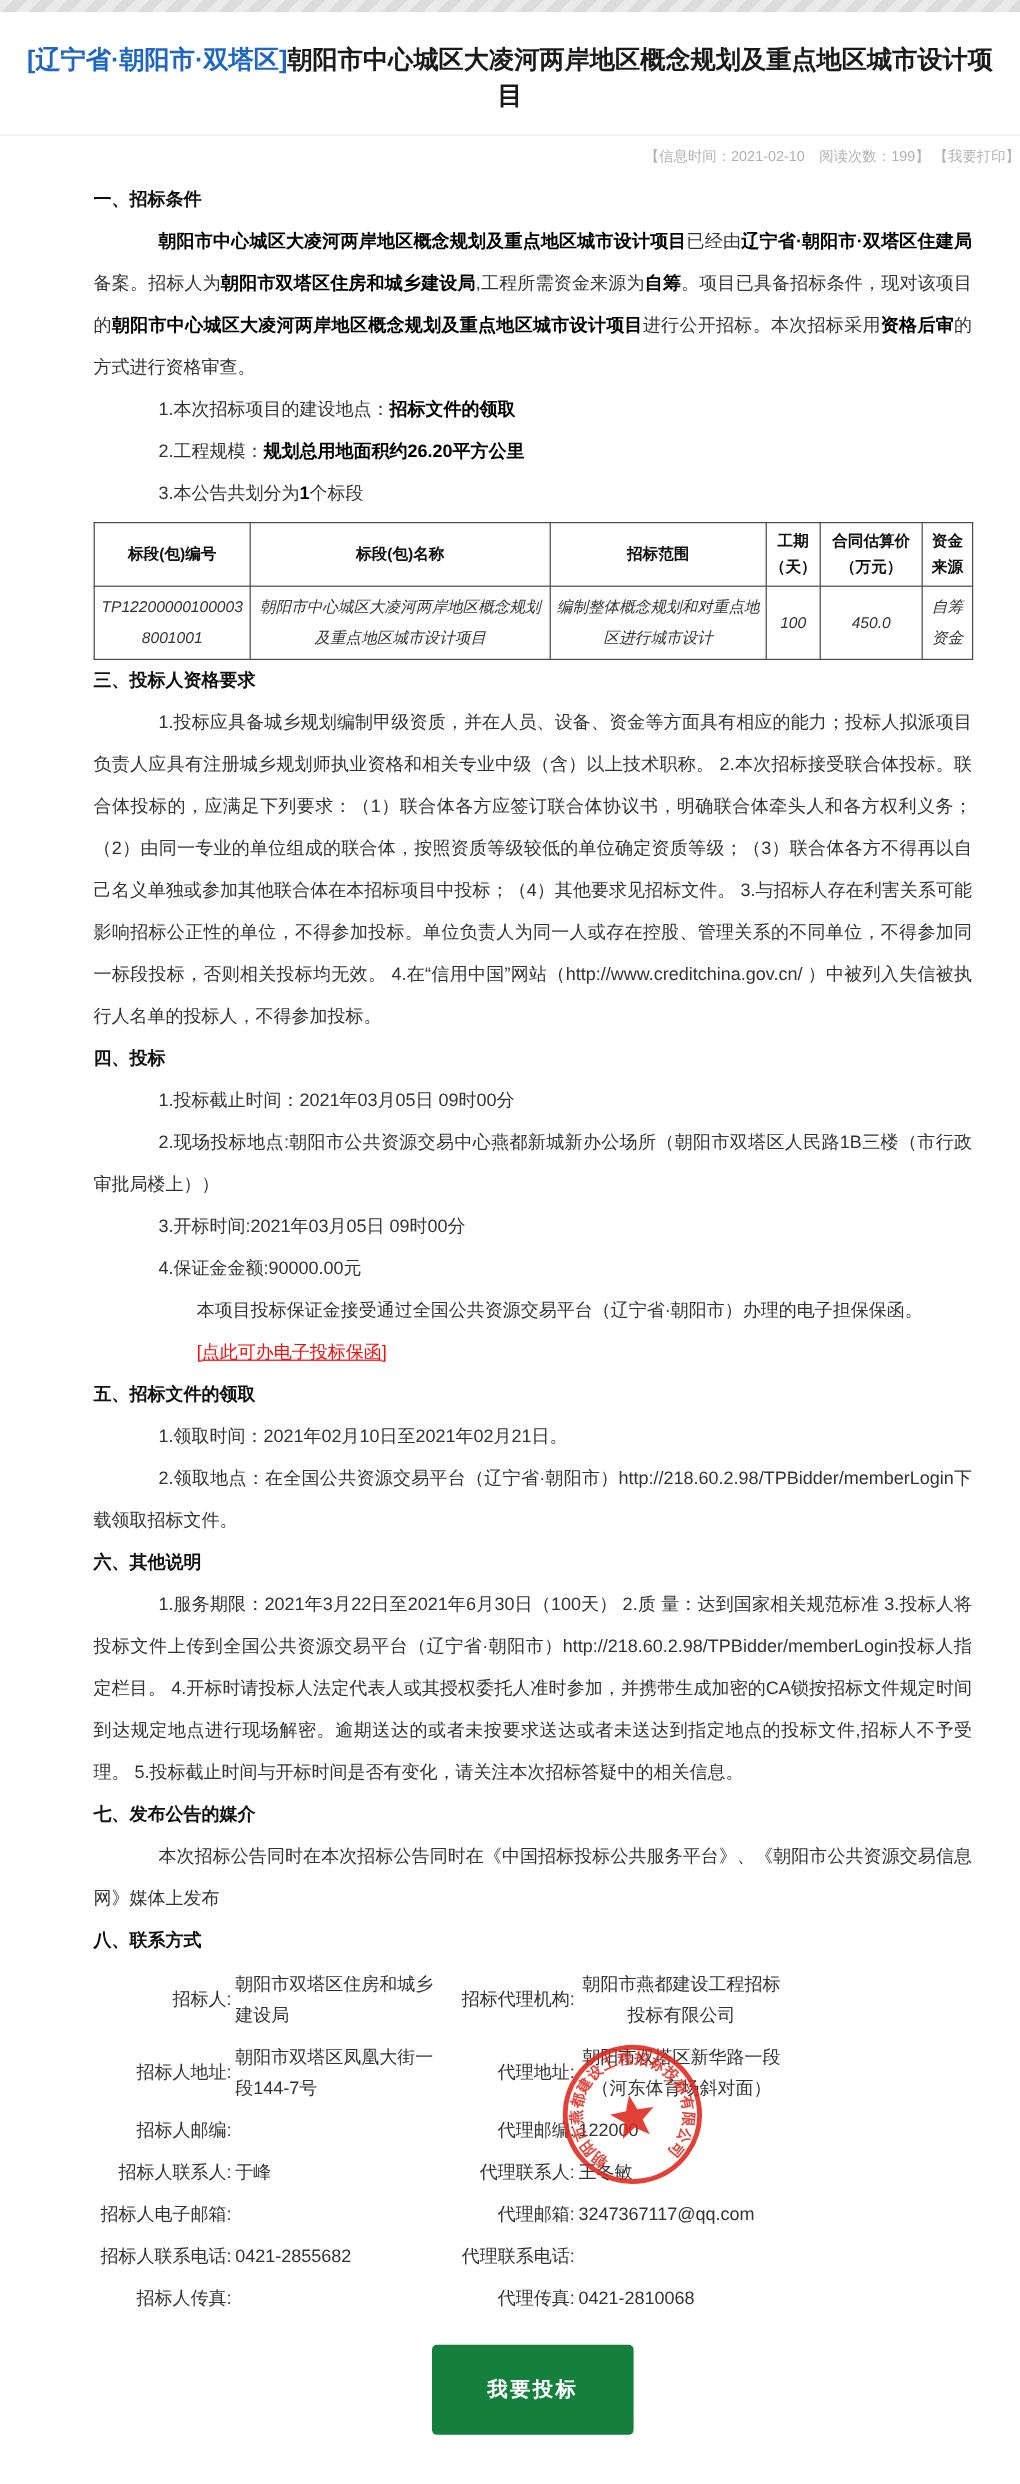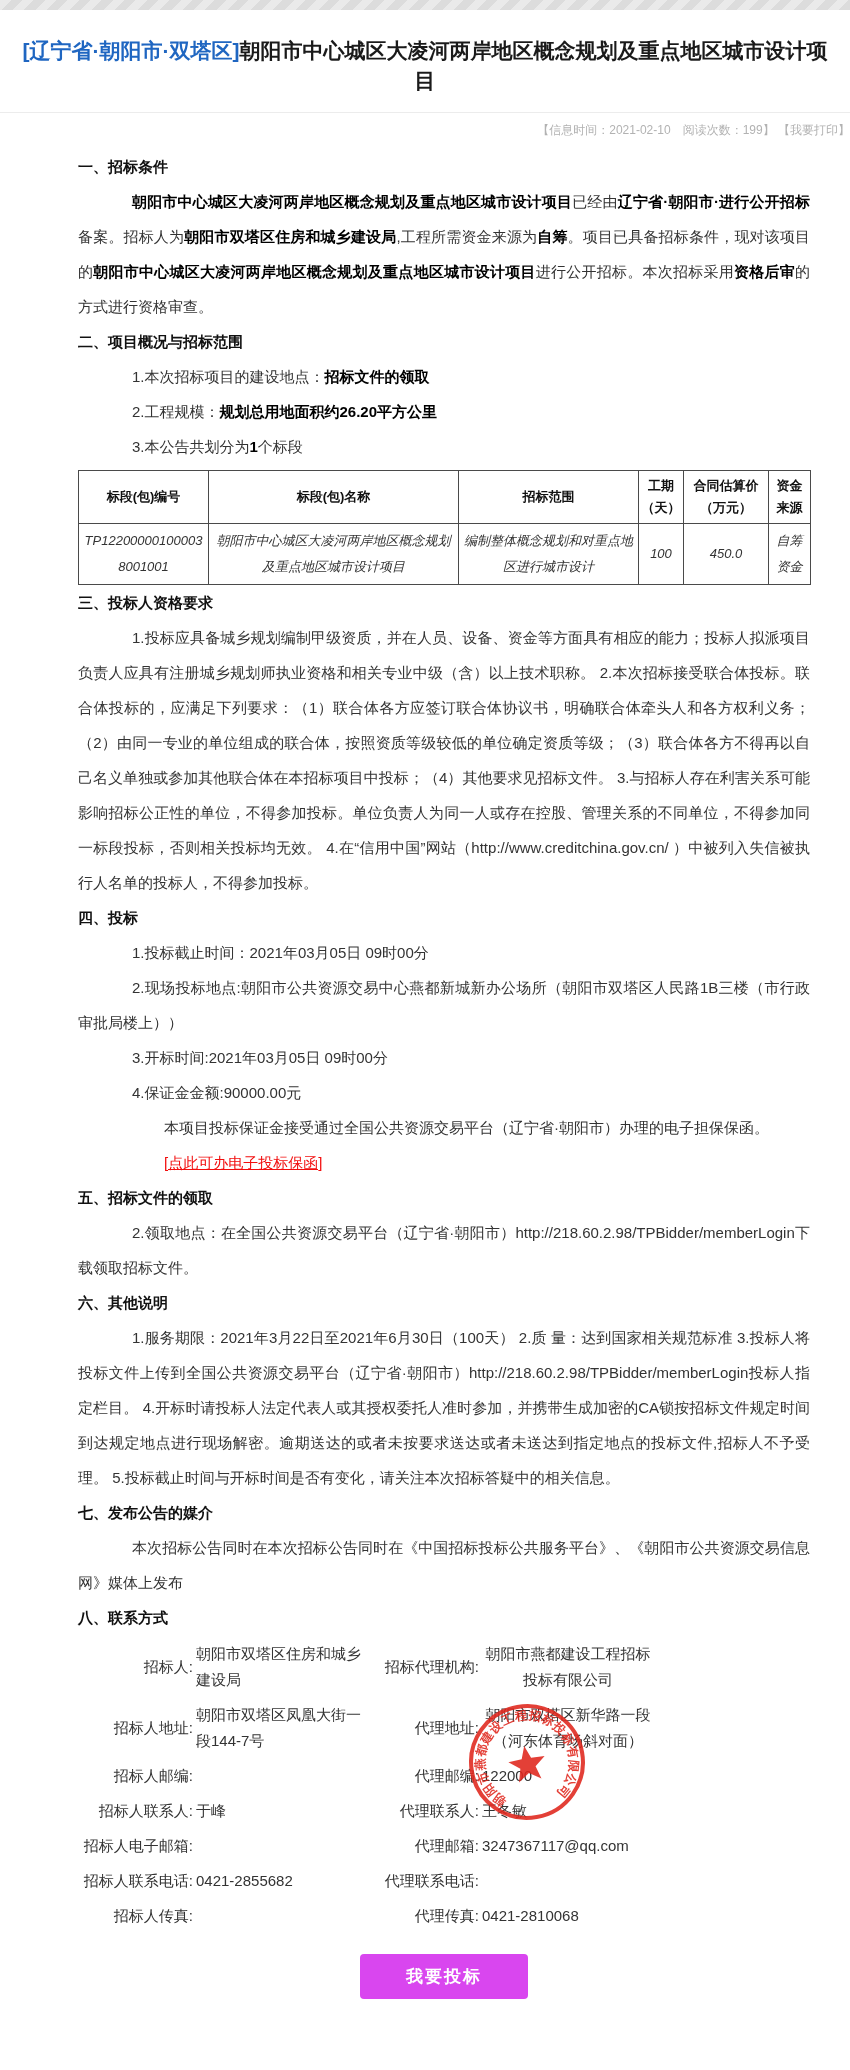--- a/index.html
+++ b/index.html
@@ -27,43 +27,42 @@
   .contacts { position:relative; padding-top:6px; }
   .c-row { display:grid; grid-template-columns:115px 178px 108px 1fr; align-items:center;
            font-size:15px; line-height:26px; margin-bottom:9px; }
   .c-label { text-align:right; white-space:nowrap; color:#333; }
   .c-val { padding-left:3px; }
   .c-val.wrap { max-width:172px; }
   .c-val.ctr { text-align:center; }
   .stamp { position:absolute; left:388px; top:66px; width:122px; height:122px;
            opacity:.88; pointer-events:none; z-index:3; }
   .btn-row { text-align:center; padding:16px 0 20px; }
-  .bid-btn { background:#d946ef; color:#fff; font-size:17px; font-weight:bold; border:none;
-             border-radius:4px; padding:11px 46px; cursor:pointer; letter-spacing:2px; }
+  .bid-btn { background:#15803d; color:#fff; font-size:17px; font-weight:bold; border:none;
+             border-radius:4px; padding:26px 46px; cursor:pointer; letter-spacing:2px; }
 </style>
 </head>
 <body>
 
 <div class="top-strip"></div>
 
 <div class="title-wrap">
   <h1><span class="t-blue">[辽宁省·朝阳市·双塔区]</span><span>朝阳市中心城区大凌河两岸地区概念规划及重点地区城市设计项目</span></h1>
 </div>
 
 <div class="meta">
   <span>【信息时间：2021-02-10　阅读次数：199】</span>
   <a class="print">【我要打印】</a>
 </div>
 
 <div class="content">
 
   <h2 class="sec">一、招标条件</h2>
-  <p class="para indent"><span class="b">朝阳市中心城区大凌河两岸地区概念规划及重点地区城市设计项目</span><span>已经由</span><span class="b">辽宁省·朝阳市·进行公开招标</span><span>备案。招标人为</span><span class="b">朝阳市双塔区住房和城乡建设局</span><span>,工程所需资金来源为</span><span class="b">自筹</span><span>。项目已具备招标条件，现对该项目的</span><span class="b">朝阳市中心城区大凌河两岸地区概念规划及重点地区城市设计项目</span><span>进行公开招标。本次招标采用</span><span class="b">资格后审</span><span>的方式进行资格审查。</span></p>
+  <p class="para indent"><span class="b">朝阳市中心城区大凌河两岸地区概念规划及重点地区城市设计项目</span><span>已经由</span><span class="b">辽宁省·朝阳市·双塔区住建局</span><span>备案。招标人为</span><span class="b">朝阳市双塔区住房和城乡建设局</span><span>,工程所需资金来源为</span><span class="b">自筹</span><span>。项目已具备招标条件，现对该项目的</span><span class="b">朝阳市中心城区大凌河两岸地区概念规划及重点地区城市设计项目</span><span>进行公开招标。本次招标采用</span><span class="b">资格后审</span><span>的方式进行资格审查。</span></p>
 
-  <h2 class="sec">二、项目概况与招标范围</h2>
   <p class="item"><span>1.本次招标项目的建设地点：</span><span class="b">招标文件的领取</span></p>
   <p class="item"><span>2.工程规模：</span><span class="b">规划总用地面积约26.20平方公里</span></p>
   <p class="item"><span>3.本公告共划分为</span><span class="b">1</span><span>个标段</span></p>
 
   <table class="tender">
     <colgroup>
       <col style="width:130px">
         <col style="width:250px">
         <col style="width:180px">
       <col style="width:45px">
@@ -97,20 +96,21 @@
 
   <h2 class="sec">四、投标</h2>
   <p class="item">1.投标截止时间：2021年03月05日 09时00分</p>
   <p class="item">2.现场投标地点:朝阳市公共资源交易中心燕都新城新办公场所（朝阳市双塔区人民路1B三楼（市行政审批局楼上））</p>
   <p class="item">3.开标时间:2021年03月05日 09时00分</p>
   <p class="item">4.保证金金额:90000.00元</p>
   <p class="note">本项目投标保证金接受通过全国公共资源交易平台（辽宁省·朝阳市）办理的电子担保保函。</p>
   <p class="link-line"><a class="red-link">[点此可办电子投标保函]</a></p>
 
   <h2 class="sec">五、招标文件的领取</h2>
+  <p class="item">1.领取时间：2021年02月10日至2021年02月21日。</p>
   <p class="item">2.领取地点：在全国公共资源交易平台（辽宁省·朝阳市）http://218.60.2.98/TPBidder/memberLogin下载领取招标文件。</p>
 
   <h2 class="sec">六、其他说明</h2>
   <p class="para indent">1.服务期限：2021年3月22日至2021年6月30日（100天） 2.质 量：达到国家相关规范标准 3.投标人将投标文件上传到全国公共资源交易平台（辽宁省·朝阳市）http://218.60.2.98/TPBidder/memberLogin投标人指定栏目。 4.开标时请投标人法定代表人或其授权委托人准时参加，并携带生成加密的CA锁按招标文件规定时间到达规定地点进行现场解密。逾期送达的或者未按要求送达或者未送达到指定地点的投标文件,招标人不予受理。 5.投标截止时间与开标时间是否有变化，请关注本次招标答疑中的相关信息。</p>
 
   <h2 class="sec">七、发布公告的媒介</h2>
   <p class="para indent">本次招标公告同时在本次招标公告同时在《中国招标投标公共服务平台》、《朝阳市公共资源交易信息网》媒体上发布</p>
 
   <h2 class="sec">八、联系方式</h2>
 

